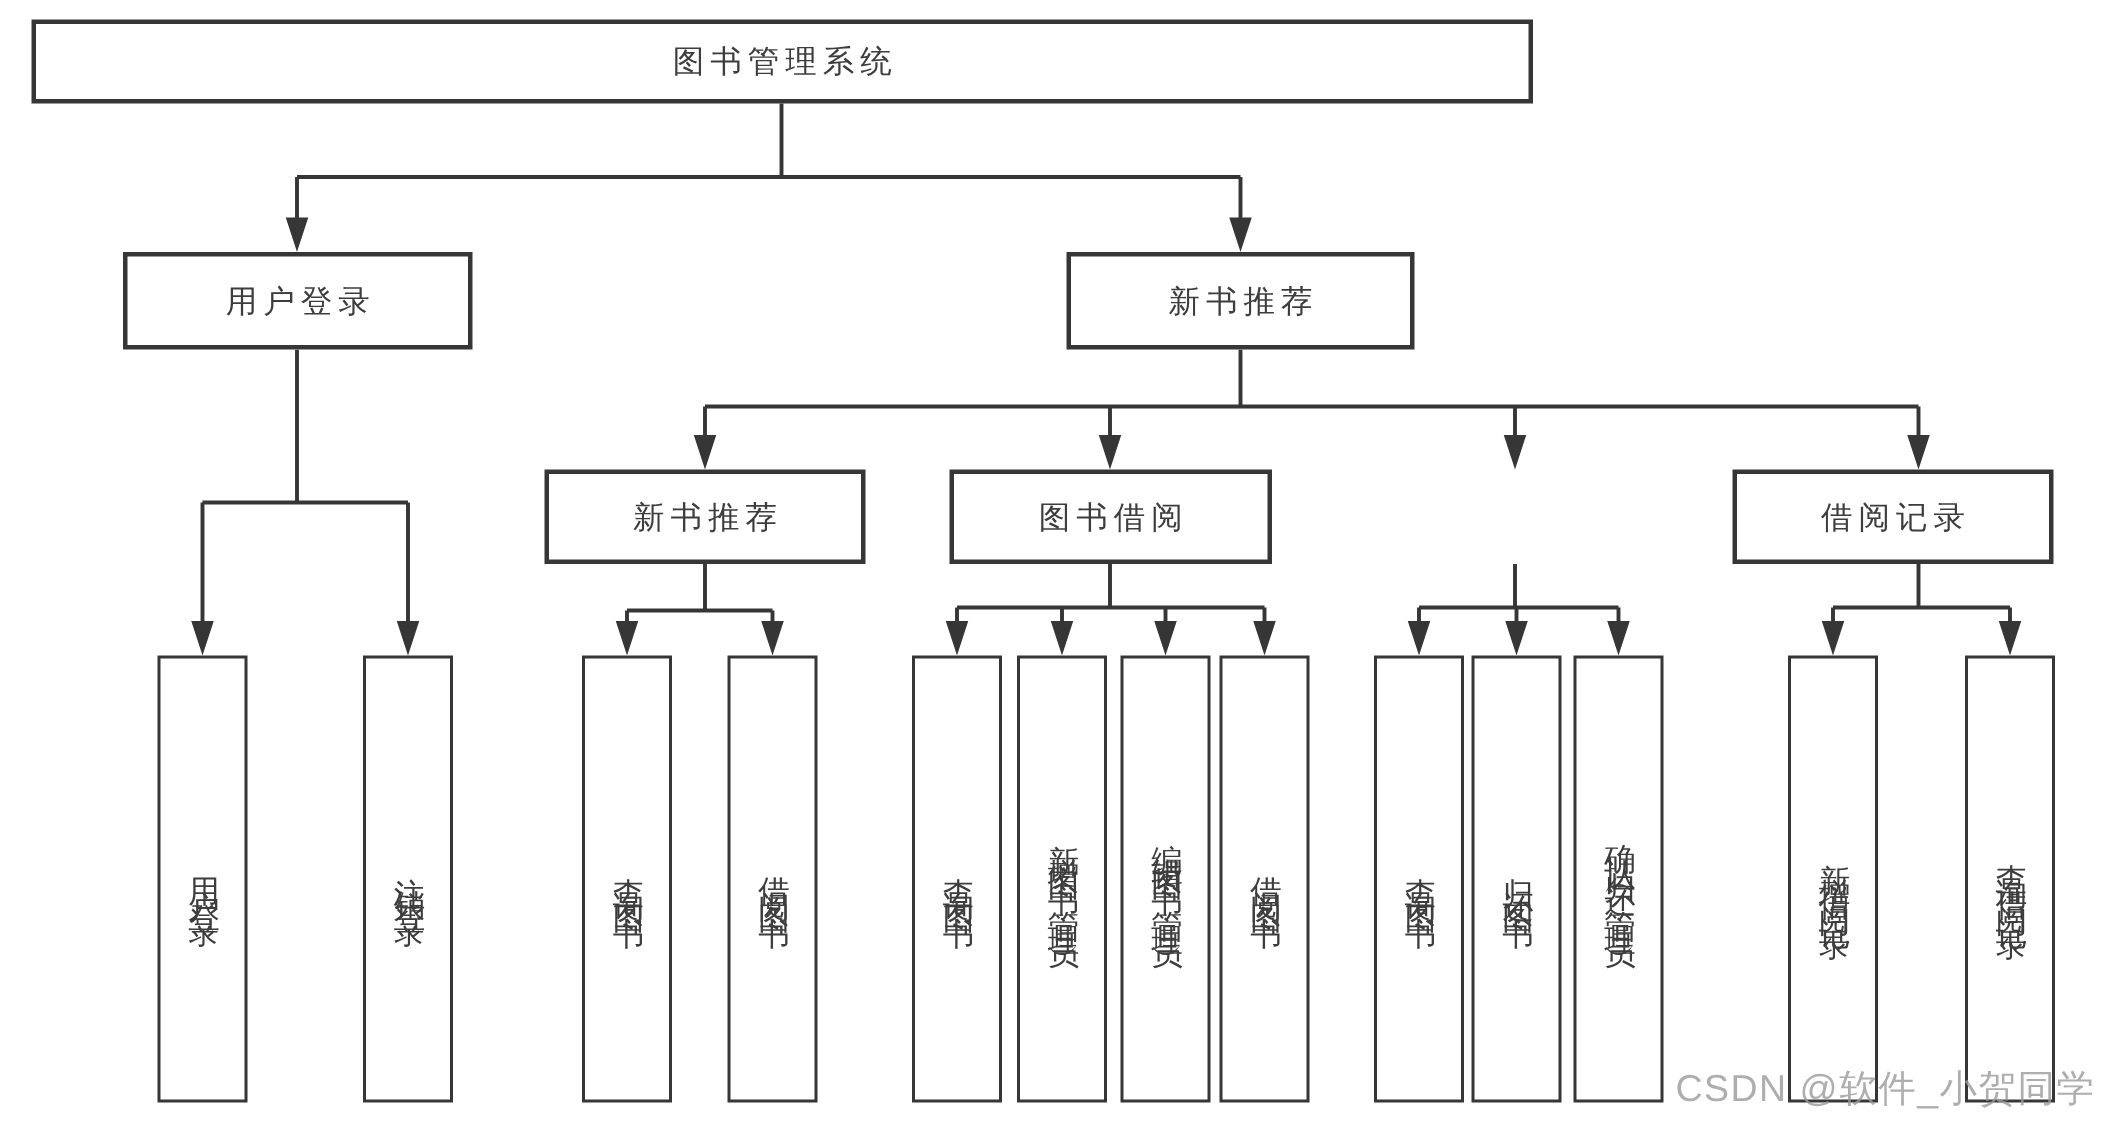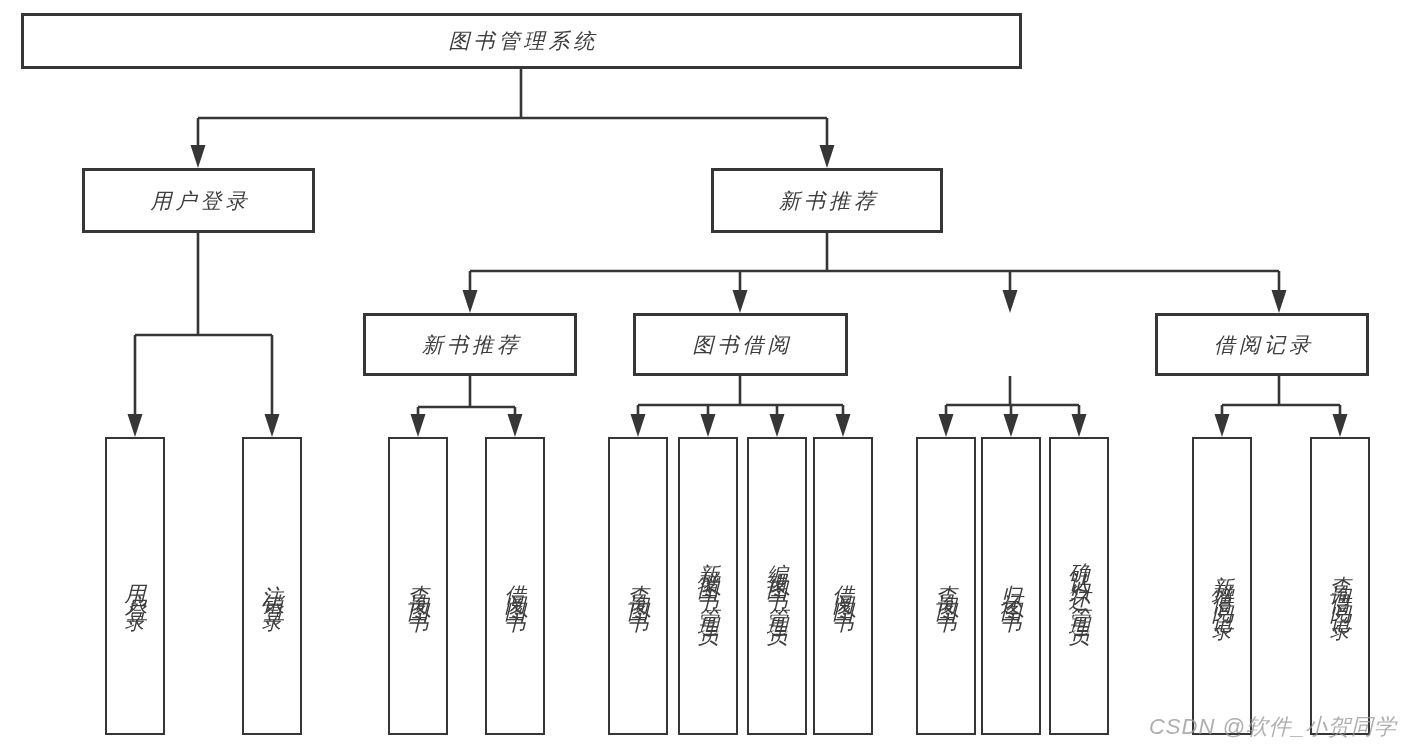--- a/index.html
+++ b/index.html
@@ -4,21 +4,20 @@
 <style>
   html, body { margin: 0; padding: 0; }
   body { background: #ffffff; }
   .canvas {
     position: relative;
     width: 1405px;
     height: 747px;
     background: var(--background, #ffffff);
     font-family: "Liberation Sans", sans-serif;
     overflow: hidden;
-    font-style: italic;
   }
   .connectors {
     position: absolute;
     left: 0; top: 0;
     width: 1405px; height: 747px;
   }
   .connectors path.l { stroke: var(--line, #363636); stroke-width: 2.6; fill: none; }
   .connectors path.a { fill: var(--line, #363636); stroke: none; }
   .box {
     position: absolute;
@@ -41,21 +40,21 @@
     writing-mode: vertical-rl;
     text-orientation: mixed;
     font-size: 21px;
     letter-spacing: 9px;
     white-space: normal;
   }
   .watermark {
     position: absolute;
     right: 8px;
     bottom: 5px;
-    font-size: 22px;
+    font-size: 25px;
     letter-spacing: 1px;
     color: var(--watermark, #9b9b9b);
     opacity: 0.8;
   }
 </style>
 </head>
 <body>
 
 <div class="canvas">
 

